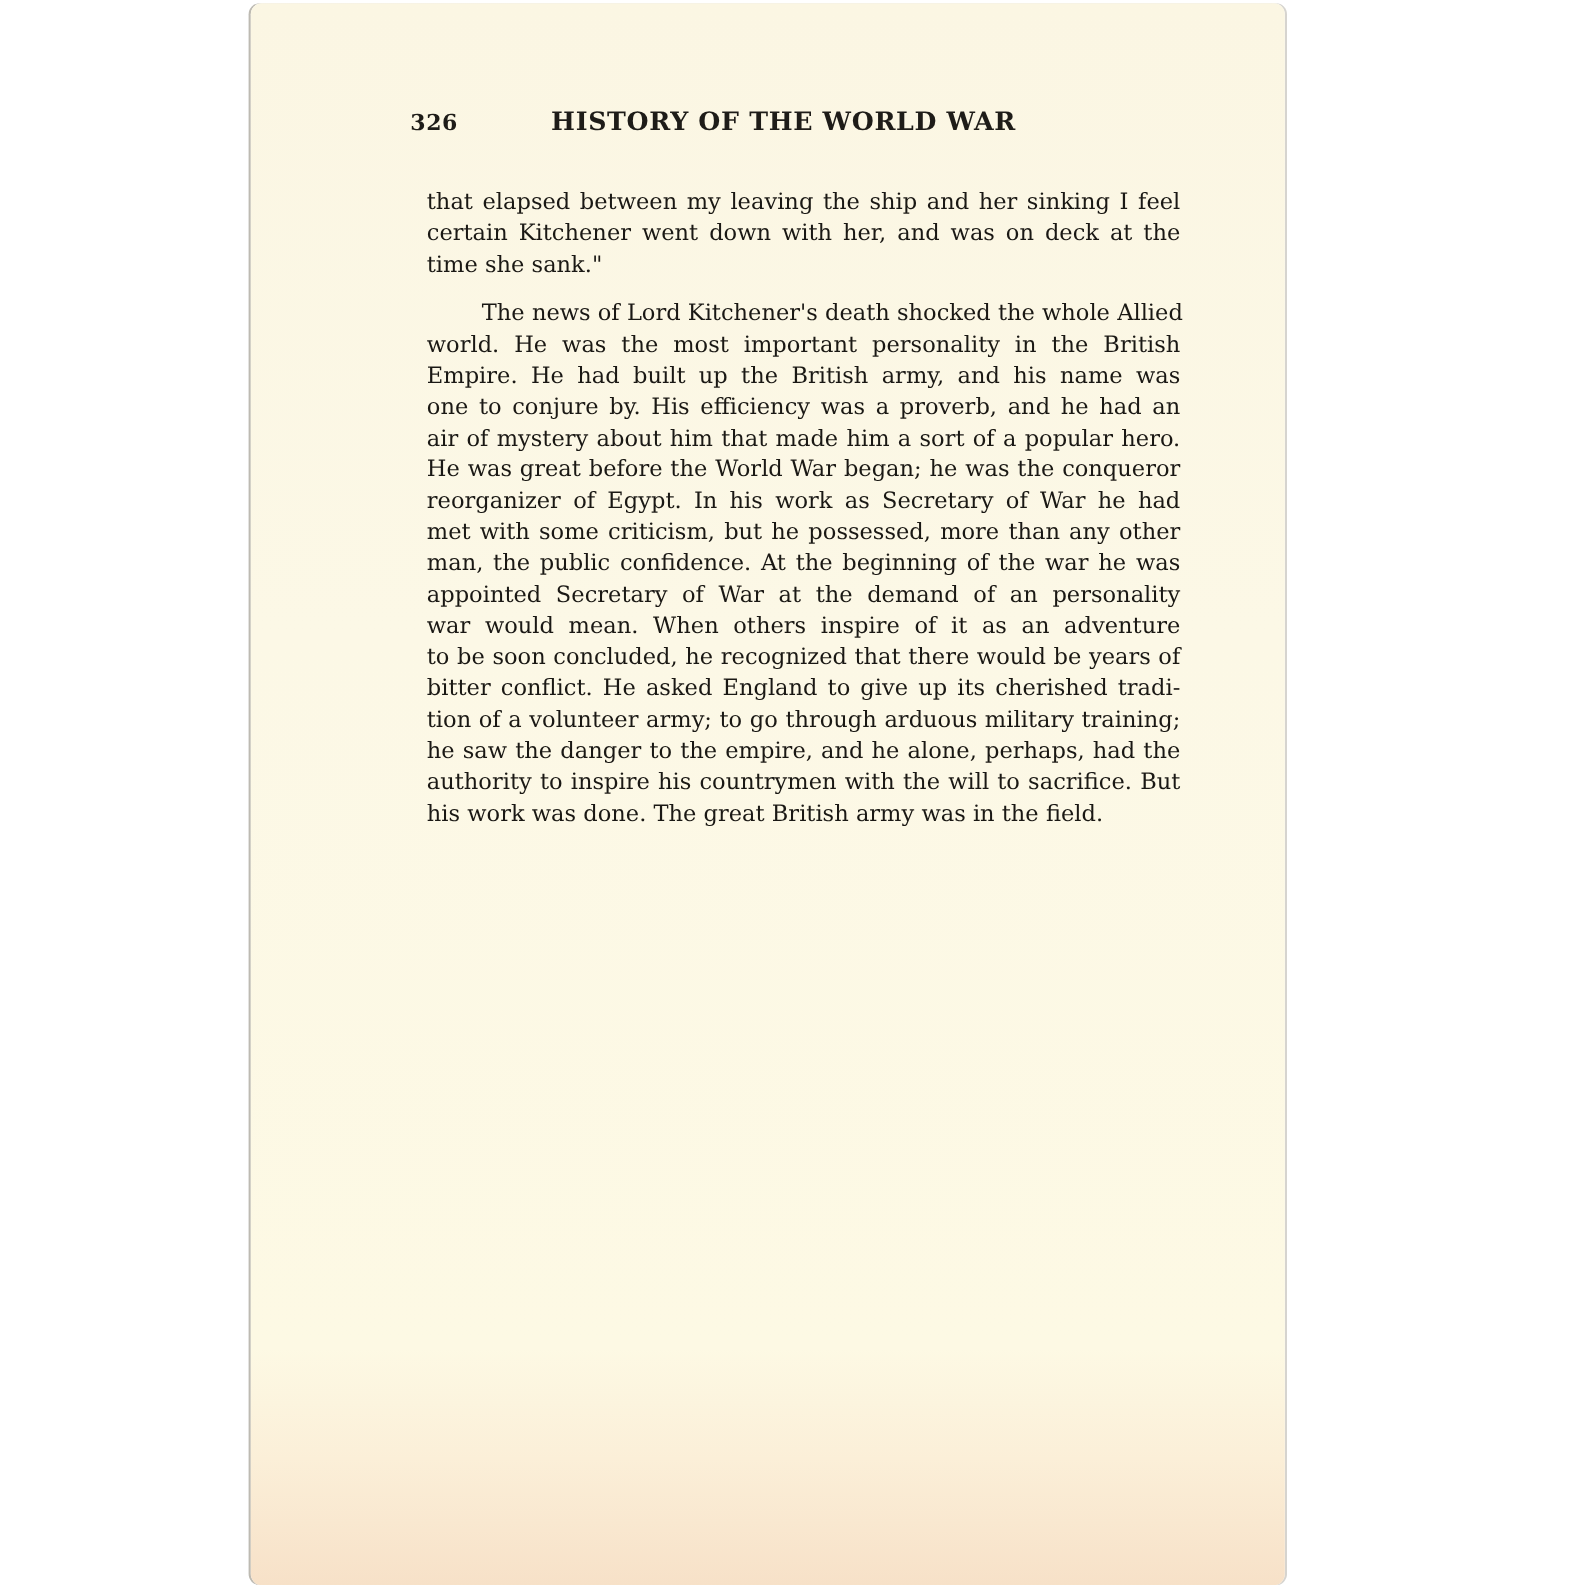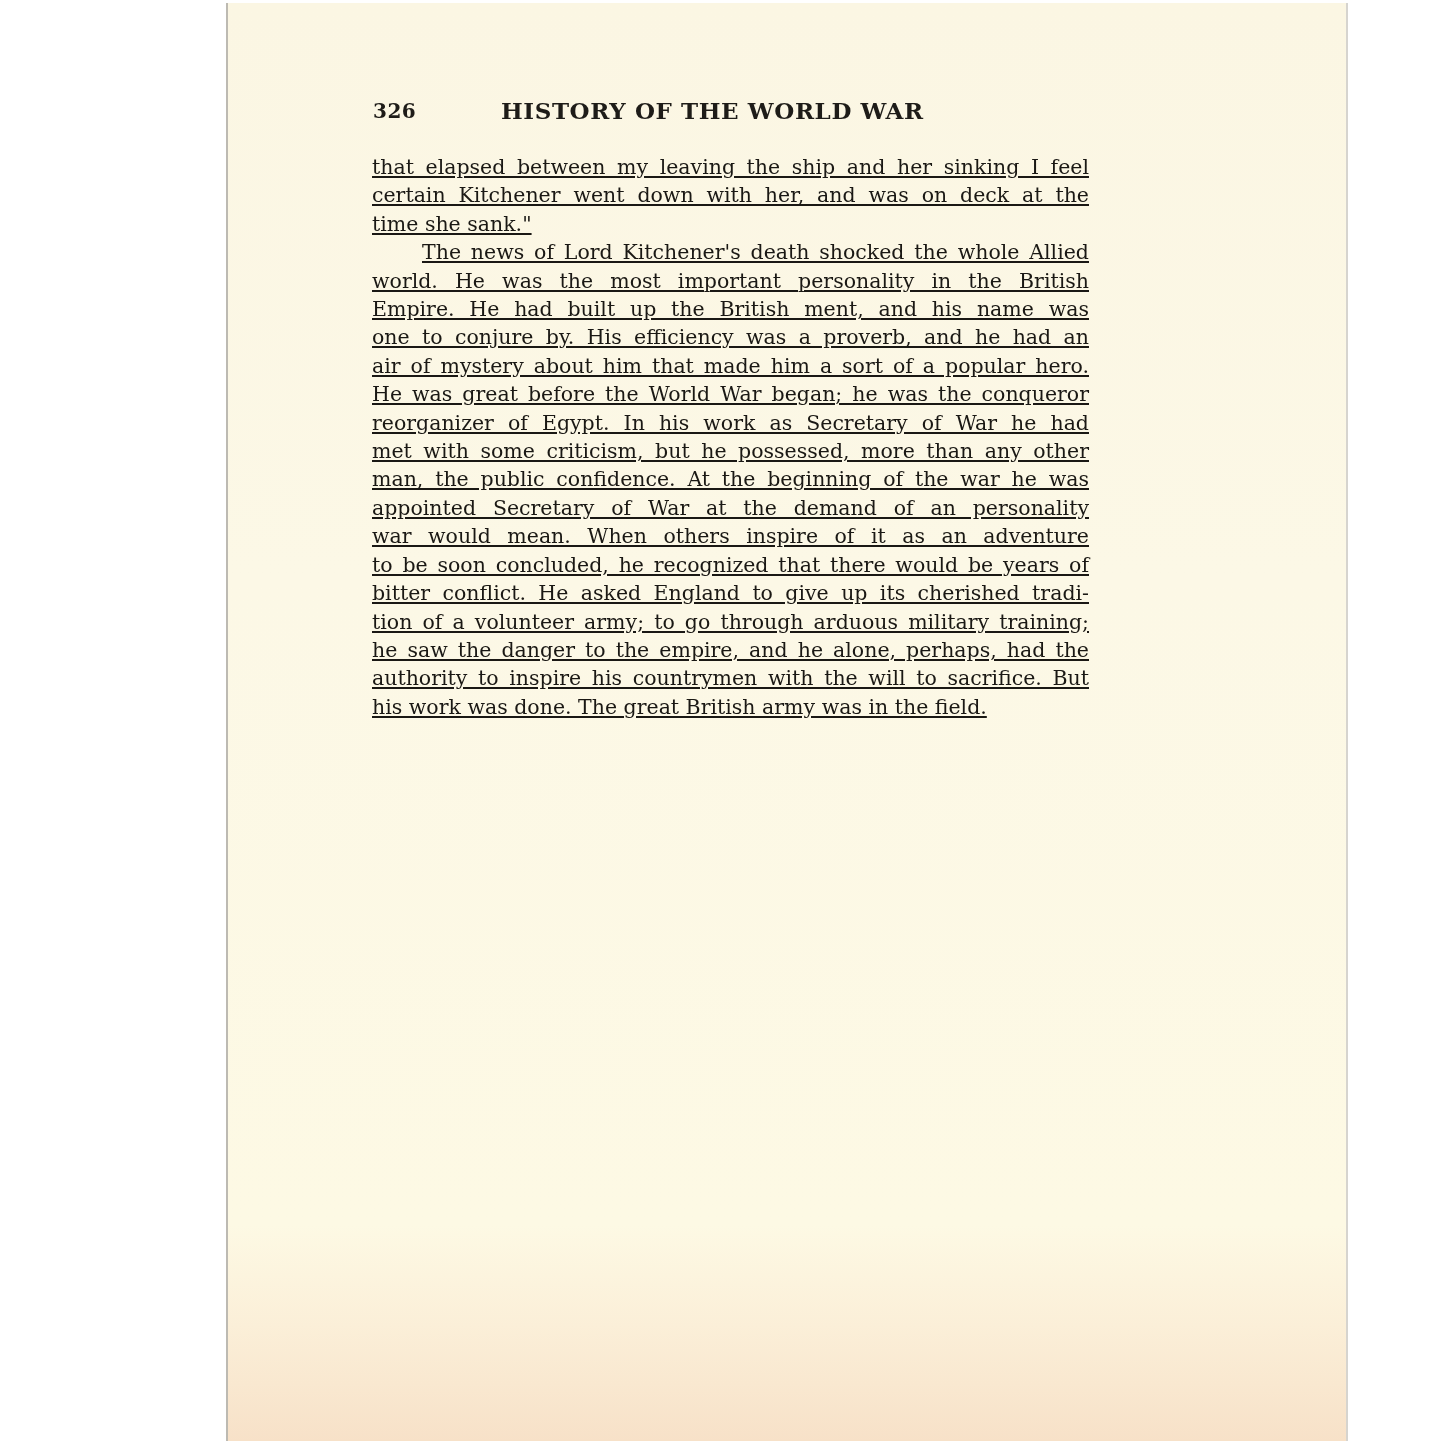--- a/index.html
+++ b/index.html
@@ -7,23 +7,23 @@
       padding: 0;
       width: 1445px;
       height: 1445px;
       background: #ffffff;
       overflow: hidden;
     }
     .page {
       position: absolute;
       left: 228px;
       top: 3px;
-      width: 1118px;
+      width: 940px;
       height: 1438px;
-      border-radius: 0;
+      border-radius: 10px;
       background: linear-gradient(180deg,
         #fbf6e3 0%,
         #fcf8e6 40%,
         #fdf9e4 85%,
         #fbefd8 92%,
         #f7e1c8 100%);
       box-shadow: -2px 0 0 #bdbab2, 2px 0 0 #d6d4cf;
     }
     .header {
       position: absolute;
@@ -57,22 +57,21 @@
       top: 150px;
       width: 717px;
       font-family: "DejaVu Serif", serif;
       font-size: 20.5px;
       line-height: 28.4px;
       color: #1a1814;
       text-align: justify;
       hyphens: manual;
     }
     .body-text p {
-      margin: 0;
-      text-decoration: underline;
+      margin: 16px;
     }
     .line {
       display: block;
       text-align: justify;
       text-align-last: justify;
       white-space: nowrap;
     }
     .line.last {
       text-align-last: left;
     }
@@ -88,21 +87,21 @@
 
   <div class="body-text">
     <p>
       <span class="line">that elapsed between my leaving the ship and her sinking I feel</span>
       <span class="line">certain Kitchener went down with her, and was on deck at the</span>
       <span class="line last">time she sank."</span>
     </p>
     <p>
       <span class="line" style="padding-left:50px">The news of Lord Kitchener's death shocked the whole Allied</span>
       <span class="line">world.  He was the most important personality in the British</span>
-      <span class="line">Empire.  He had built up the British ment, and his name was</span>
+      <span class="line">Empire.  He had built up the British army, and his name was</span>
       <span class="line">one to conjure by.  His efficiency was a proverb, and he had an</span>
       <span class="line">air of mystery about him that made him a sort of a popular hero.</span>
       <span class="line">He was great before the World War began;  he was the conqueror</span>
       <span class="line">reorganizer of Egypt.  In his work as Secretary of War he had</span>
       <span class="line">met with some criticism, but he possessed, more than any other</span>
       <span class="line">man, the public confidence.  At the beginning of the war he was</span>
       <span class="line">appointed Secretary of War at the demand of an personality</span>
       <span class="line">war would mean.  When others inspire of it as an adventure</span>
       <span class="line">to be soon concluded, he recognized that there would be years of</span>
       <span class="line">bitter conflict.  He asked England to give up its cherished tradi-</span>

